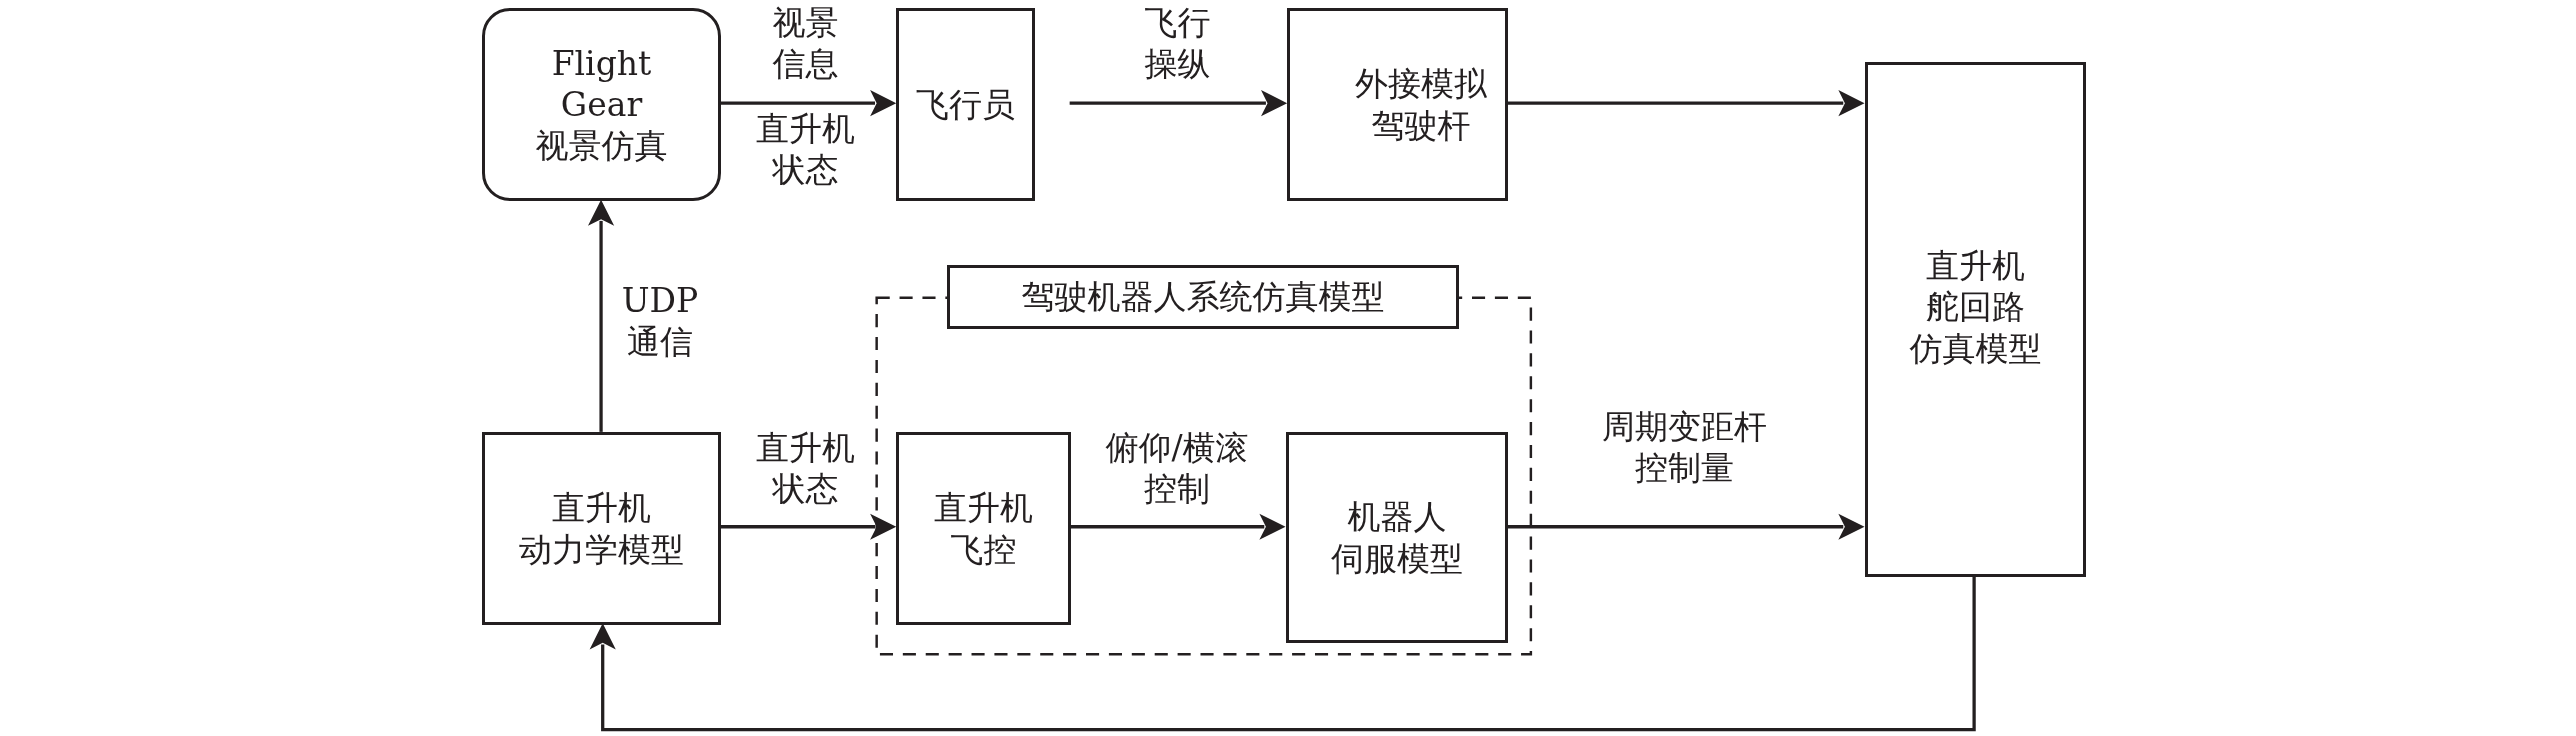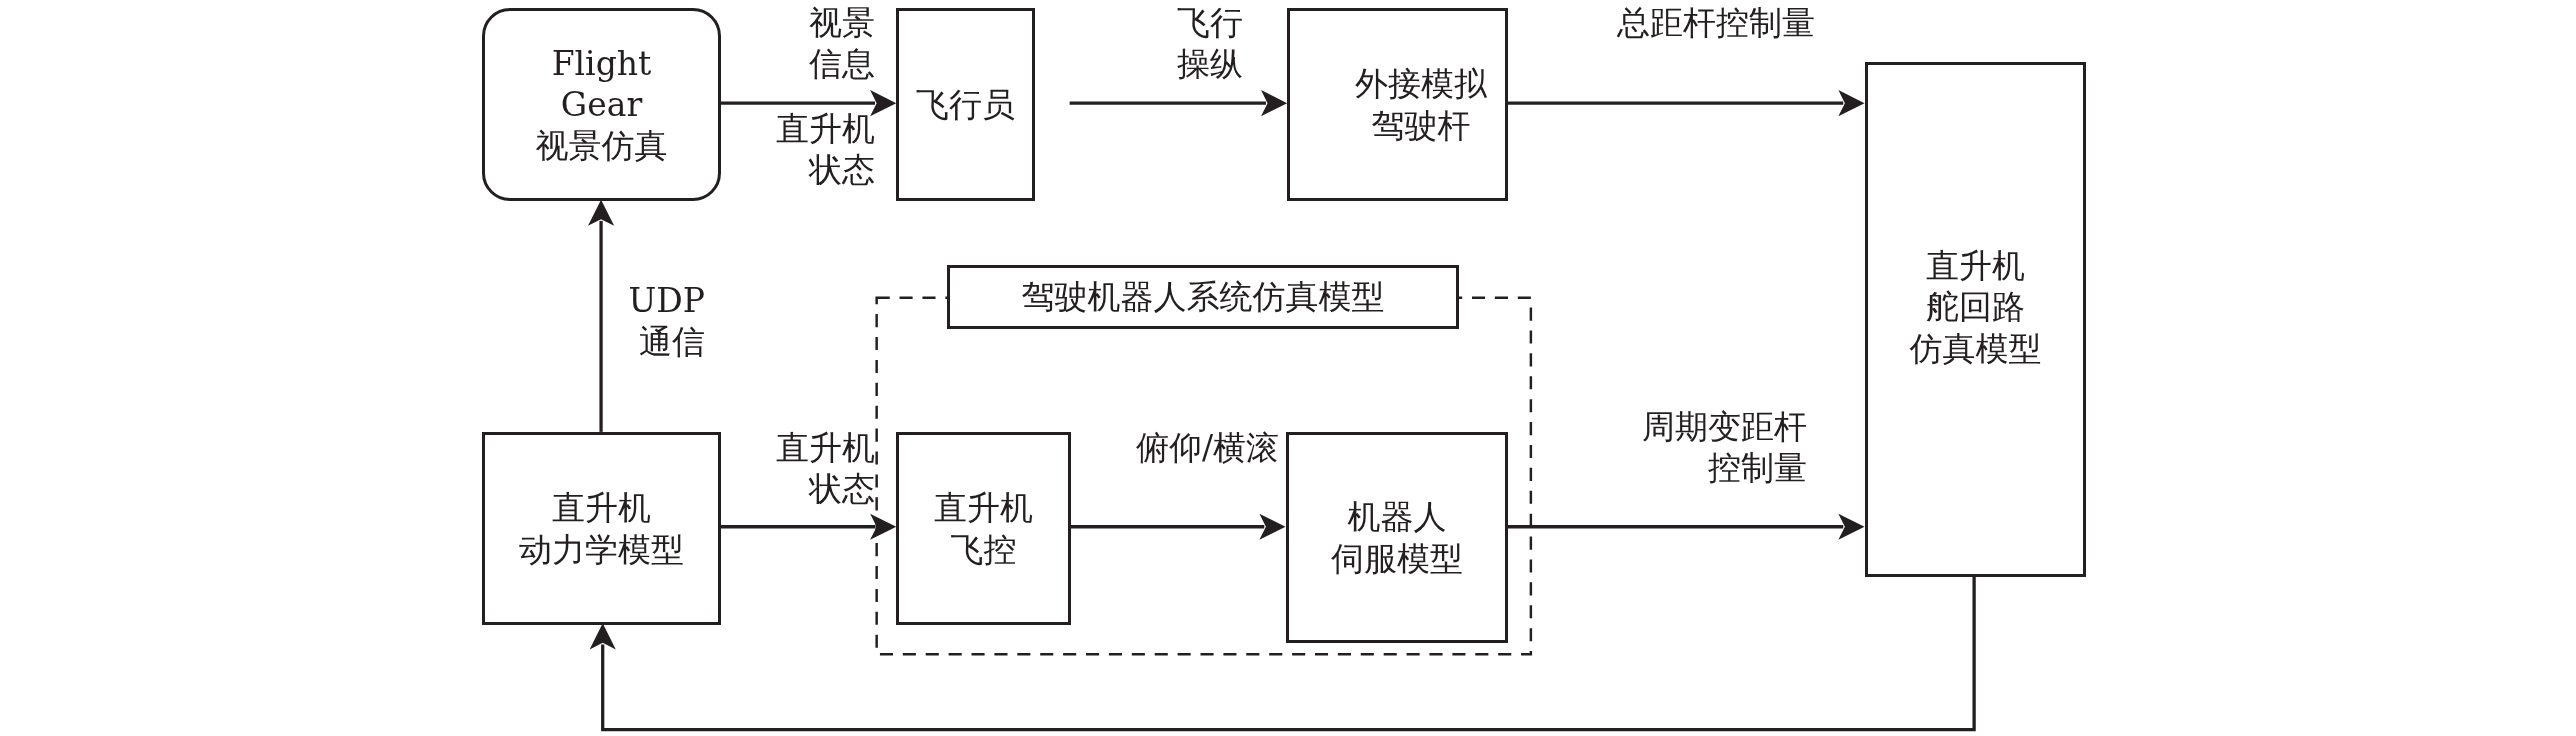--- a/index.html
+++ b/index.html
@@ -5,21 +5,21 @@
   html, body { margin: 0; padding: 0; background: #ffffff; }
   body { width: 2576px; height: 737px; position: relative; overflow: hidden;
          font-family: "DejaVu Serif", "Liberation Serif", serif; color: #231f20; }
   svg { position: absolute; left: 0; top: 0; }
   .box { position: absolute; border: 3.3px solid #231f20; box-sizing: border-box;
          display: flex; flex-direction: column; align-items: center; justify-content: center;
          text-align: center; background: #fff; }
   .box span, .lbl span { display: block; line-height: 1.25; white-space: nowrap; }
   .box { font-size: 33px; }
   .lbl { position: absolute; font-size: 33px; text-align: center; line-height: 1.25; }
-  .lbl span { display: block; text-align: right; }
+  .lbl span { display: block; }
   .titlebox { font-size: 33px; }
 </style>
 </head>
 <body>
 
 <svg width="2576" height="737" viewBox="0 0 3150 901">
   <defs>
     <marker id="ah" markerWidth="12" markerHeight="10" refX="11" refY="5" orient="auto" markerUnits="userSpaceOnUse" viewBox="0 0 12 10">
     </marker>
   </defs>
@@ -101,30 +101,30 @@
 </div>
 <div class="lbl" style="left:736px; top:108px; width:139px;">
   <span>直升机</span>
   <span>状态</span>
 </div>
 <div class="lbl" style="left:1112px; top:1.6px; width:131px;">
   <span>飞行</span>
   <span>操纵</span>
 </div>
 <div class="lbl" style="left:1537px; top:1.6px; width:278px;">
-  <span>总距杆控制量</span>
 </div>
 <div class="lbl" style="left:615px; top:280px; width:90px;">
   <span>UDP</span>
   <span>通信</span>
 </div>
 <div class="lbl" style="left:736px; top:427px; width:139px;">
   <span>直升机</span>
   <span>状态</span>
 </div>
 <div class="lbl" style="left:1075px; top:427px; width:204px;">
   <span>俯仰/横滚</span>
+  <span>控制</span>
 </div>
 <div class="lbl" style="left:1562px; top:406px; width:245px;">
   <span>周期变距杆</span>
   <span>控制量</span>
 </div>
 
 
 </body></html>

